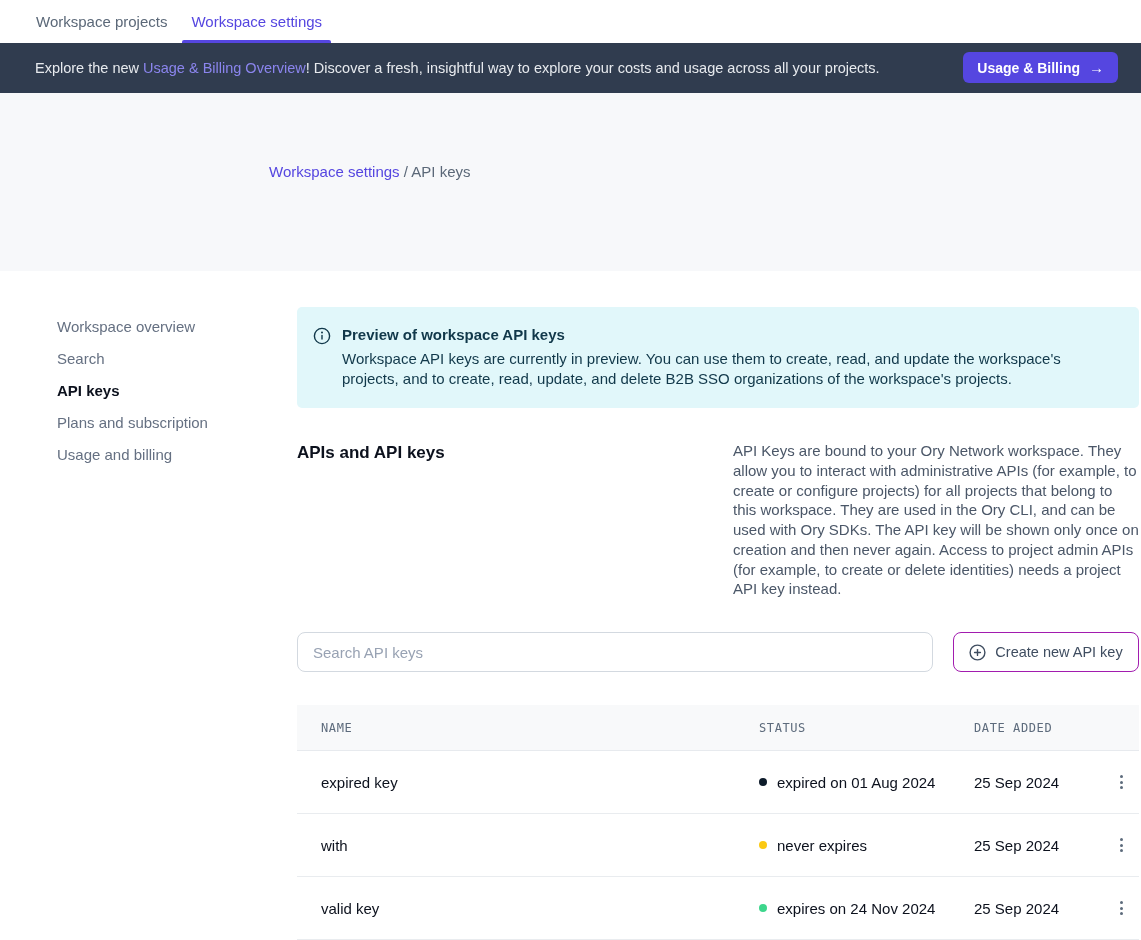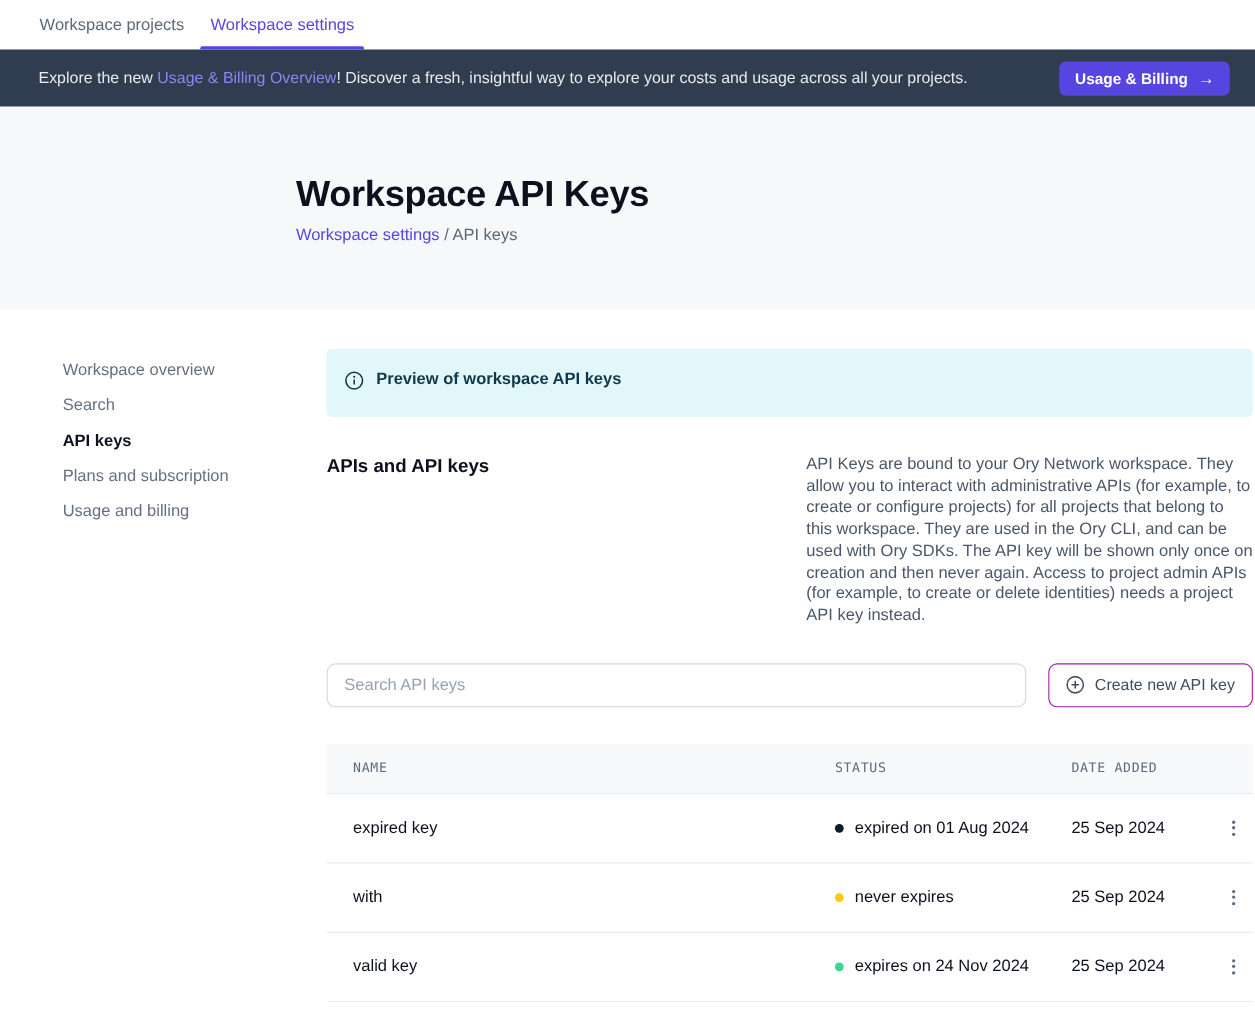--- a/index.html
+++ b/index.html
@@ -147,21 +147,20 @@
 
   <div class="banner">
     <span class="banner-text"><span>Explore the new </span><span class="banner-link">Usage &amp; Billing Overview</span><span>! Discover a fresh, insightful way to explore your costs and usage across all your projects.</span></span>
     <button class="banner-btn">
       <span>Usage &amp; Billing</span>
       <span class="arrow">→</span>
     </button>
   </div>
 
   <header class="hero">
-    <h1>Workspace API Keys</h1>
     <div class="breadcrumb"><span class="crumb-link">Workspace settings</span><span> / </span><span>API keys</span></div>
   </header>
 
   <div class="body">
 
     <aside class="sidebar">
       <div class="side-item">Workspace overview</div>
       <div class="side-item">Search</div>
       <div class="side-item active">API keys</div>
       <div class="side-item">Plans and subscription</div>
@@ -173,20 +172,21 @@
       <div class="callout">
         <span class="callout-icon">
           <svg width="18" height="18" viewBox="0 0 18 18" fill="none">
             <circle cx="9" cy="9" r="7.6" stroke="#11384a" stroke-width="1.4"></circle>
             <circle cx="9" cy="5.6" r="1" fill="#11384a"></circle>
             <rect x="8.3" y="7.8" width="1.4" height="5" rx="0.7" fill="#11384a"></rect>
           </svg>
         </span>
         <div>
           <div class="callout-title">Preview of workspace API keys</div>
+          <div class="callout-body">Workspace API keys are currently in preview. You can use them to create, read, and update the workspace's projects, and to create, read, update, and delete B2B SSO organizations of the workspace's projects.</div>
         </div>
       </div>
 
       <div class="section">
         <div class="section-heading">APIs and API keys</div>
         <div class="section-desc">API Keys are bound to your Ory Network workspace. They allow you to interact with administrative APIs (for example, to create or configure projects) for all projects that belong to this workspace. They are used in the Ory CLI, and can be used with Ory SDKs. The API key will be shown only once on creation and then never again. Access to project admin APIs (for example, to create or delete identities) needs a project API key instead.</div>
       </div>
 
       <div class="toolbar">
         <input class="search-input" type="text" placeholder="Search API keys" style="">

